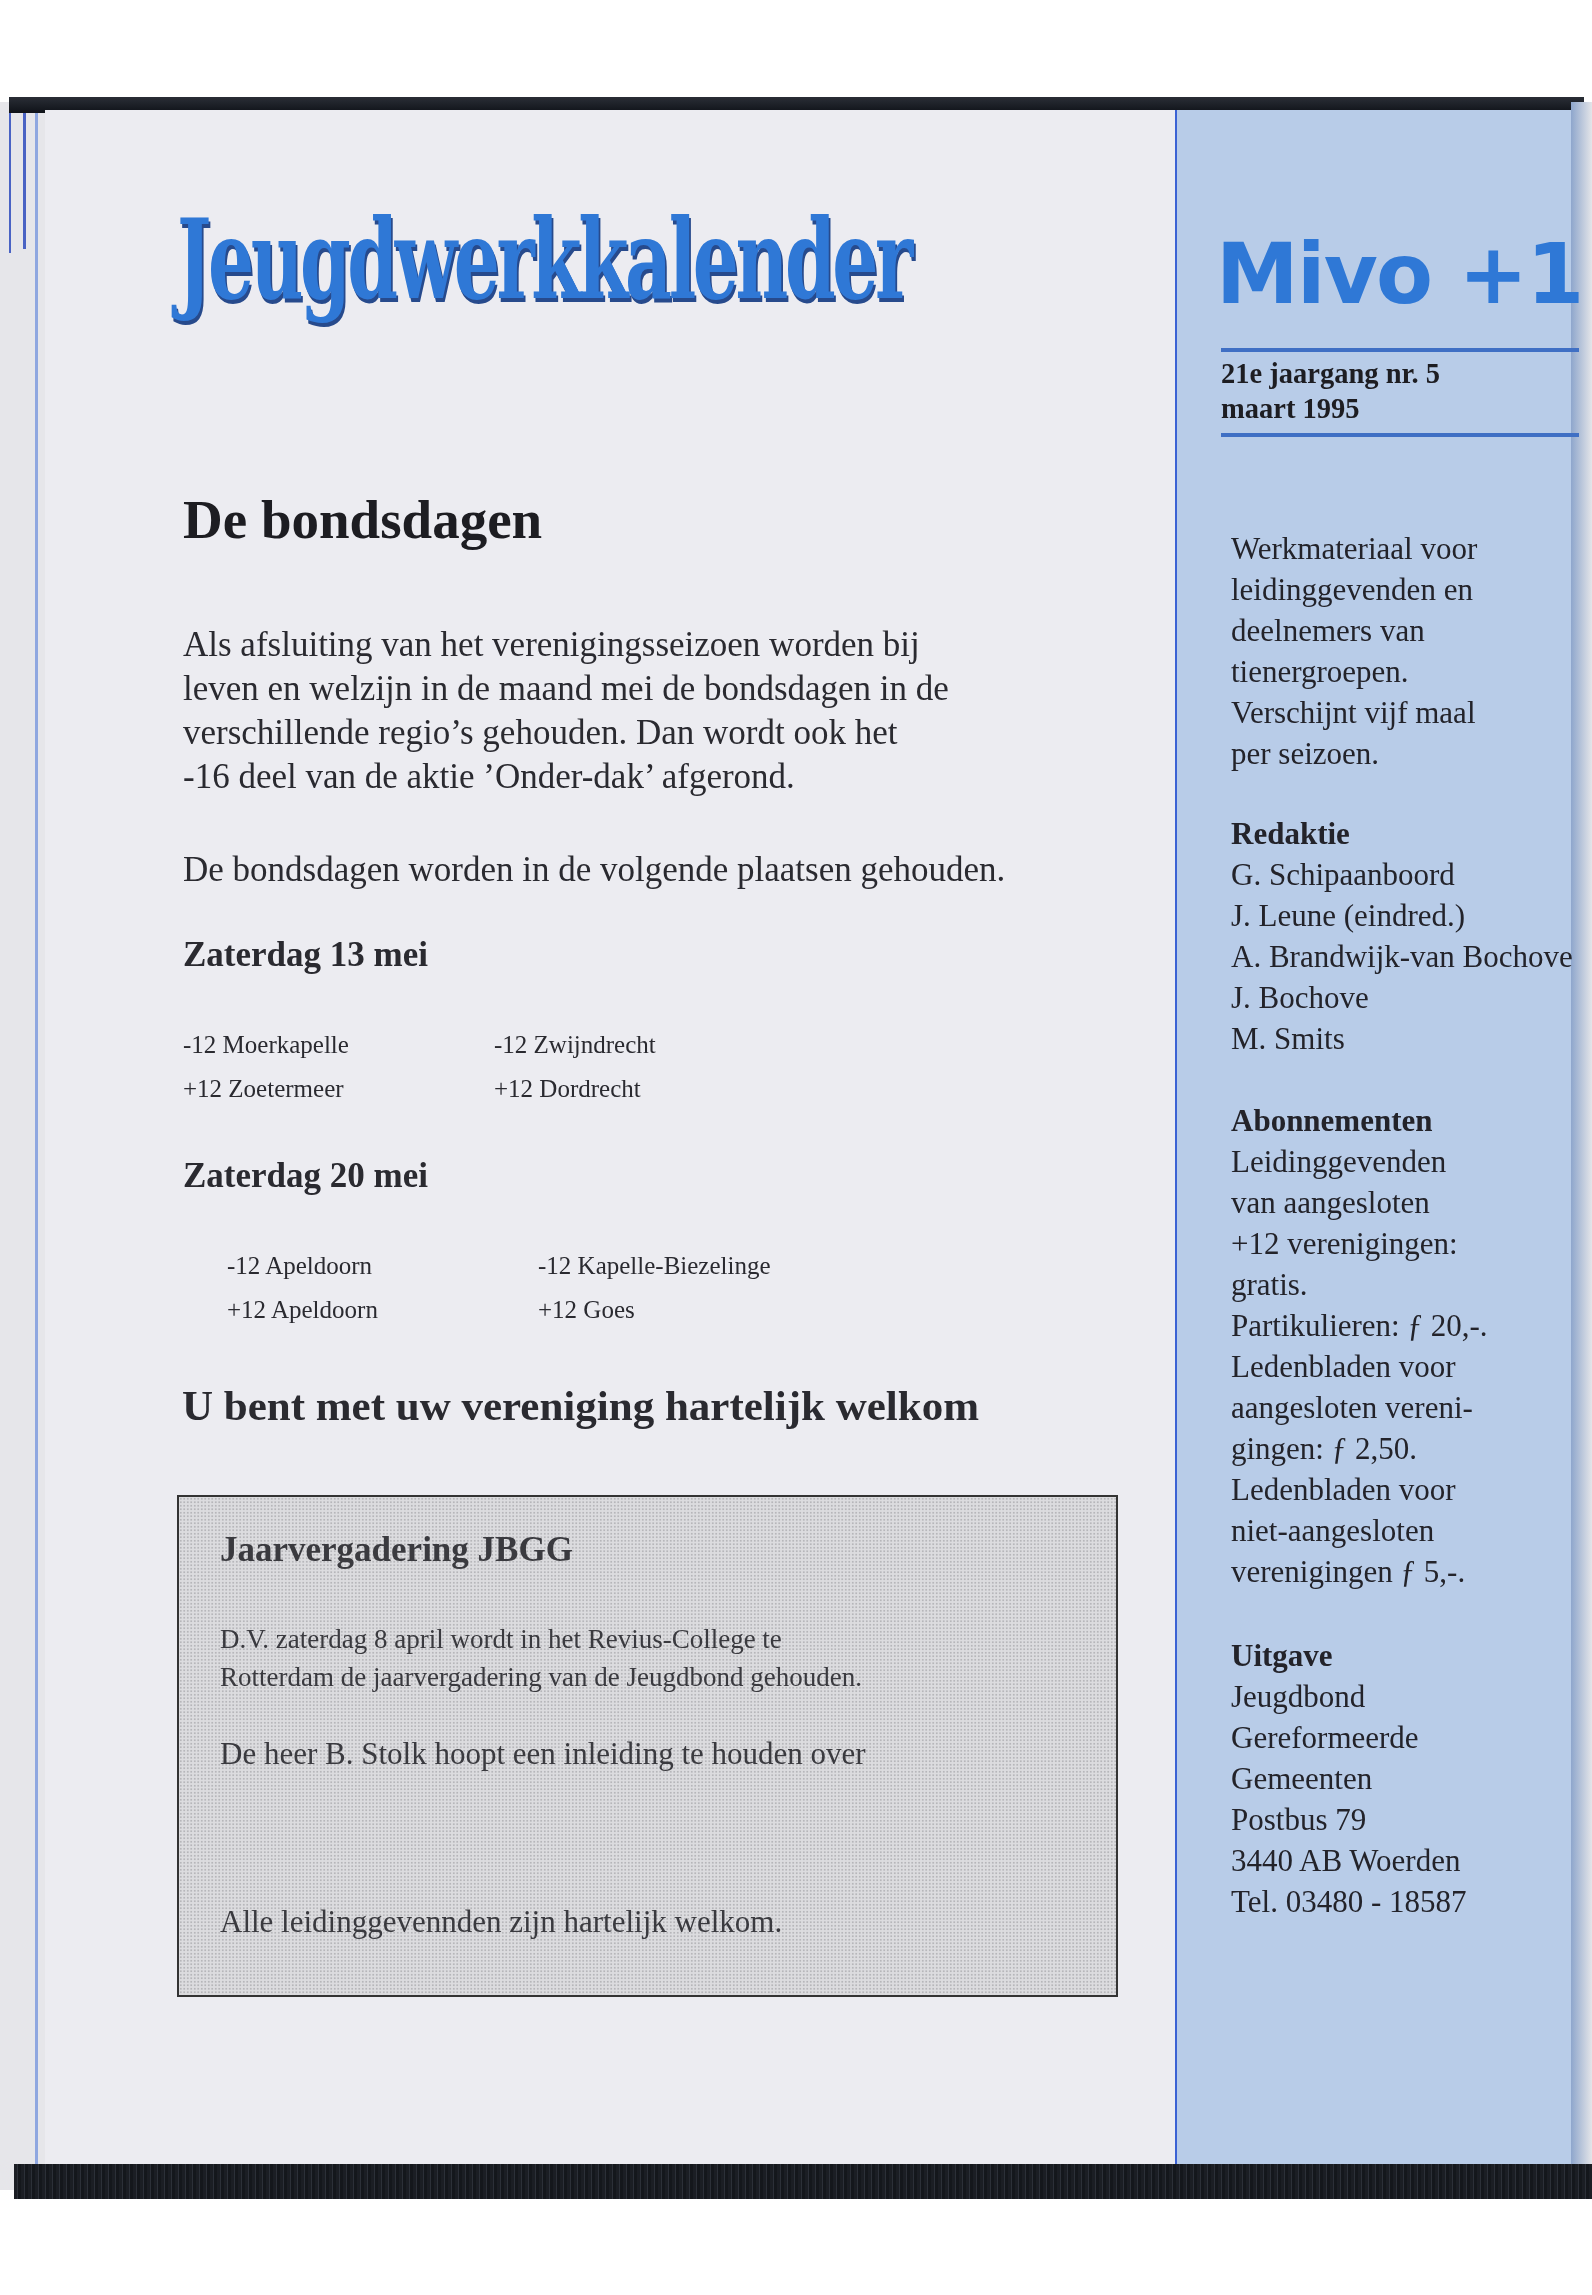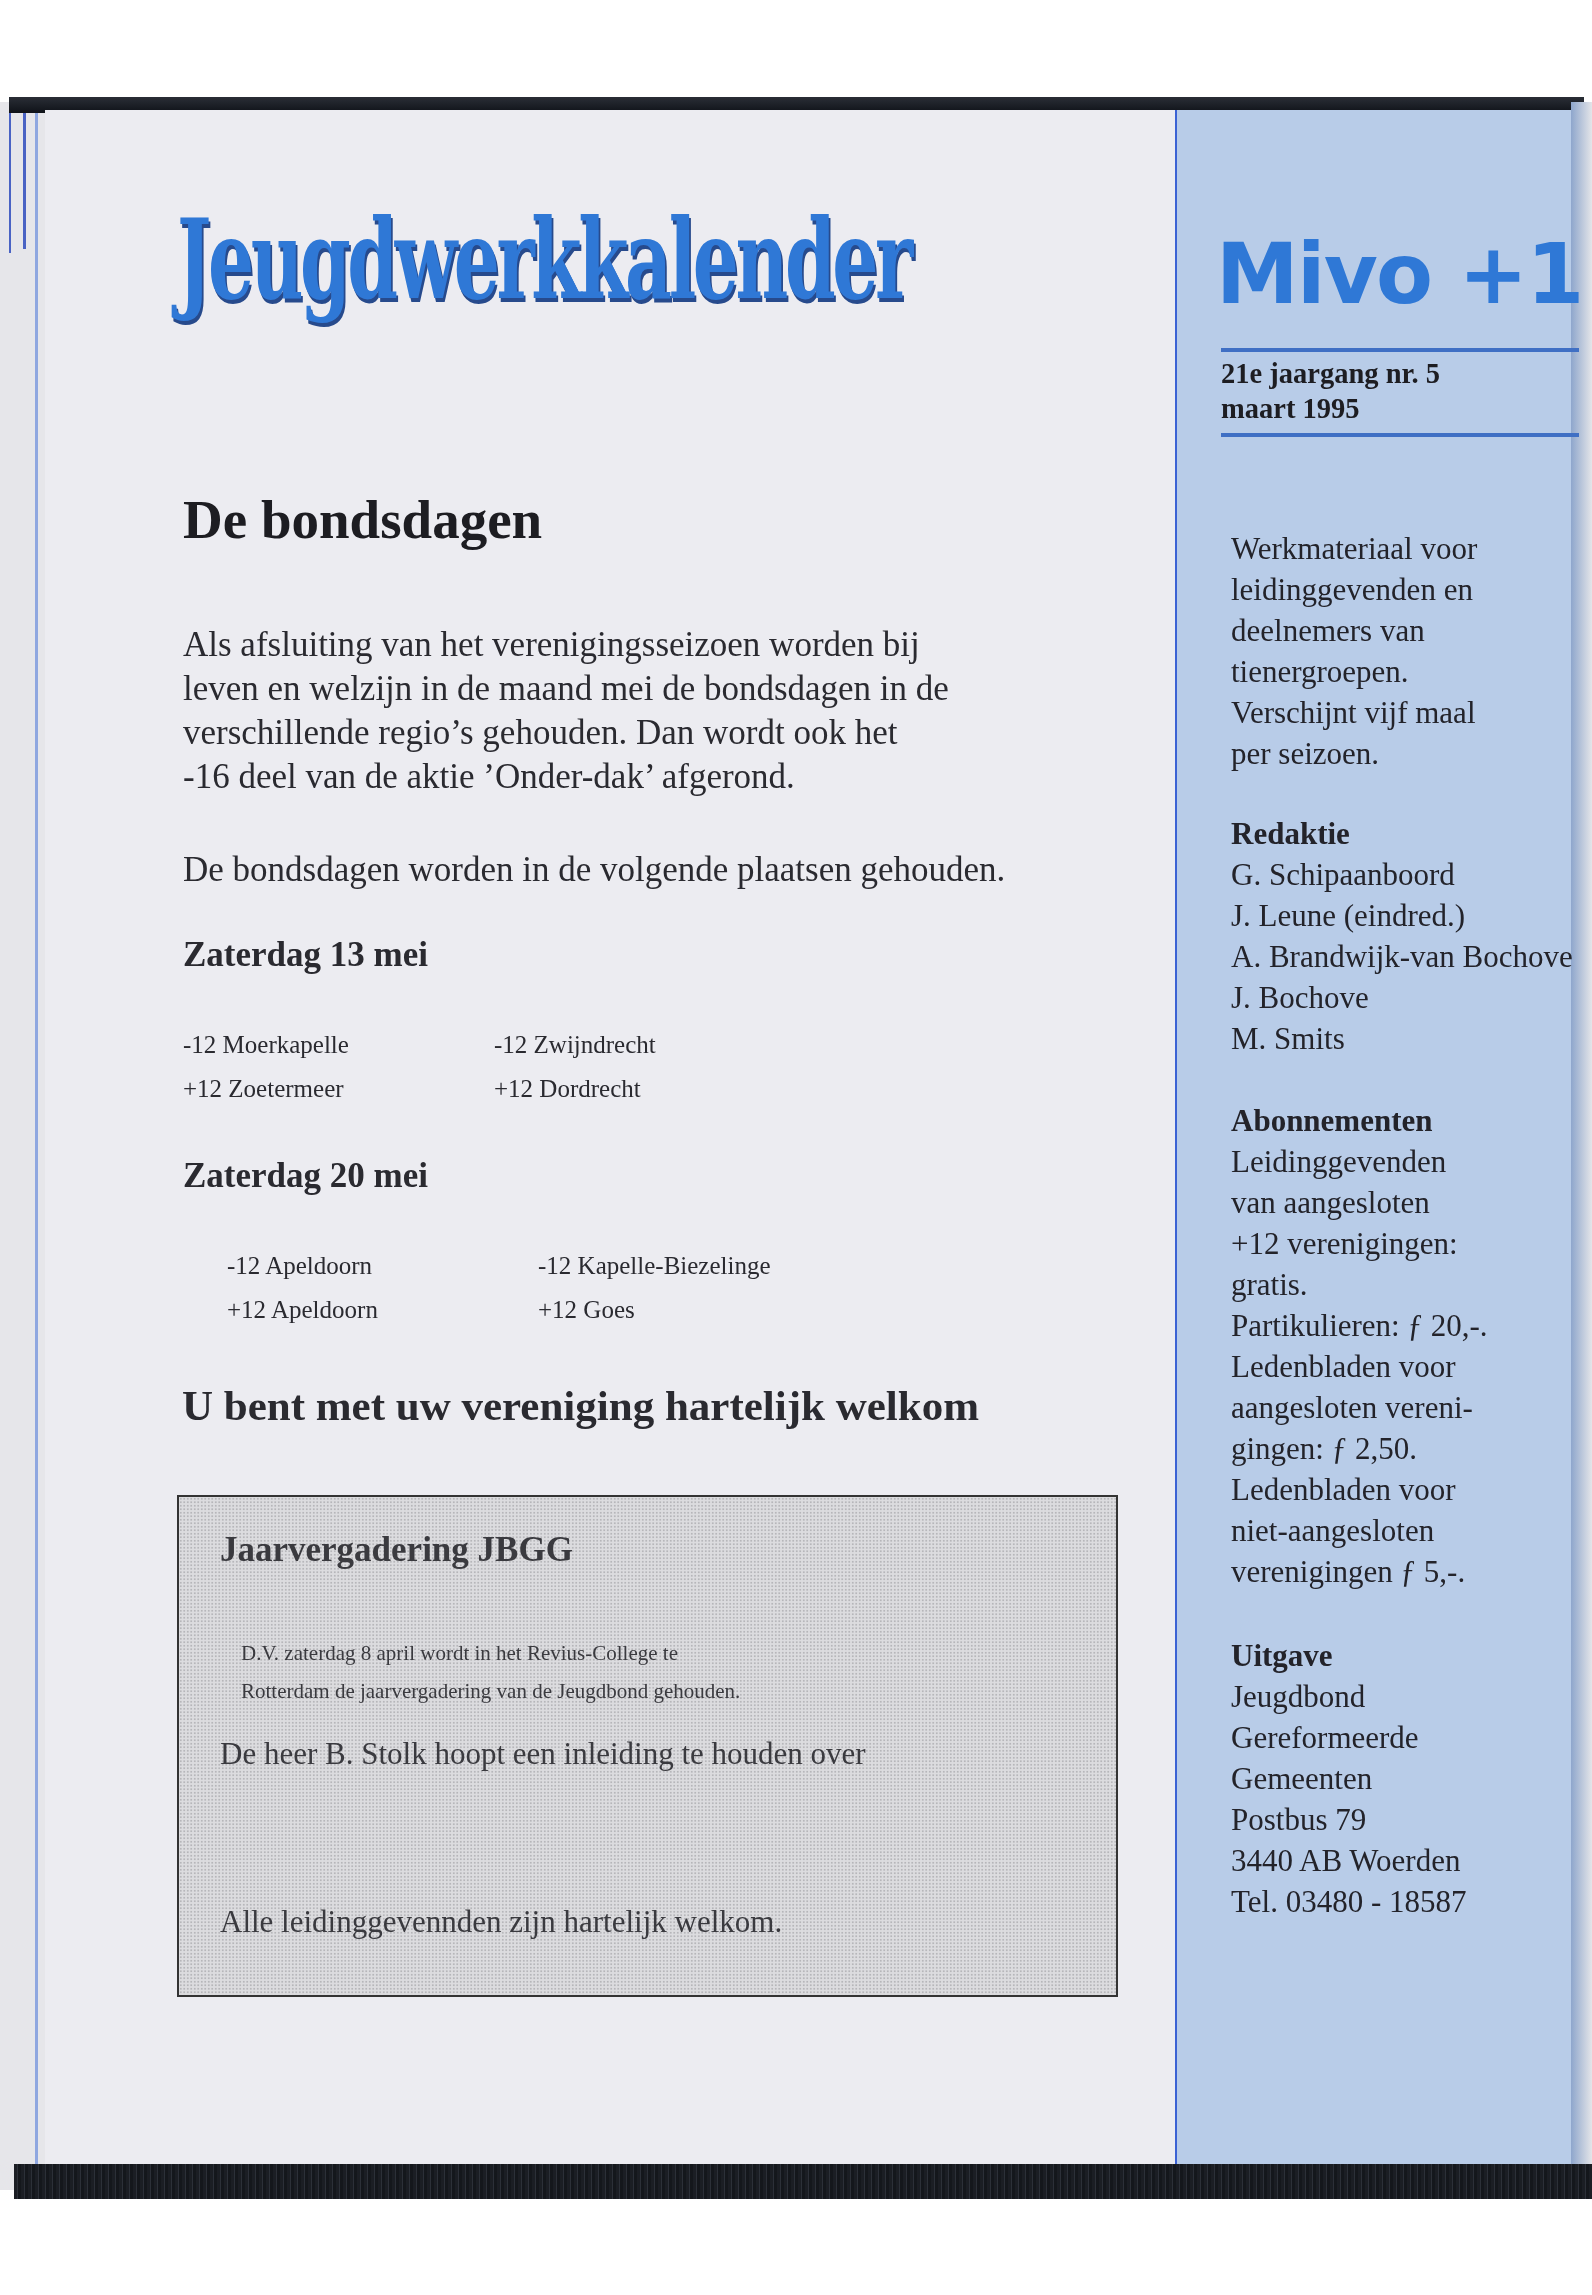--- a/index.html
+++ b/index.html
@@ -79,22 +79,22 @@
     background-color: #dcdcdf;
     background-image: radial-gradient(#b6b6ba 0.9px, transparent 1px);
     background-size: 3.5px 3.5px;
     box-sizing: border-box;
   }
   .notice-title {
     position: absolute; left: 41px; top: 33px;
     font-size: 35px; font-weight: bold; color: #3a3a3f;
   }
   .notice-p1 {
-    position: absolute; left: 41px; top: 137px; width: 872px;
-    font-size: 21px; line-height: 38px; color: #3a3a3f; margin-left: 21px;
+    position: absolute; left: 41px; top: 123px; width: 872px;
+    font-size: 27px; line-height: 38px; color: #3a3a3f;
   }
   .notice-p2 {
     position: absolute; left: 41px; top: 239px;
     font-size: 31px; color: #3a3a3f;
   }
   .notice-question {
     position: absolute; left: 0; top: 315px; width: 100%; text-align: center;
     font-size: 35px; font-weight: bold; color: #3a3a3f;
   }
   .notice-p3 {

